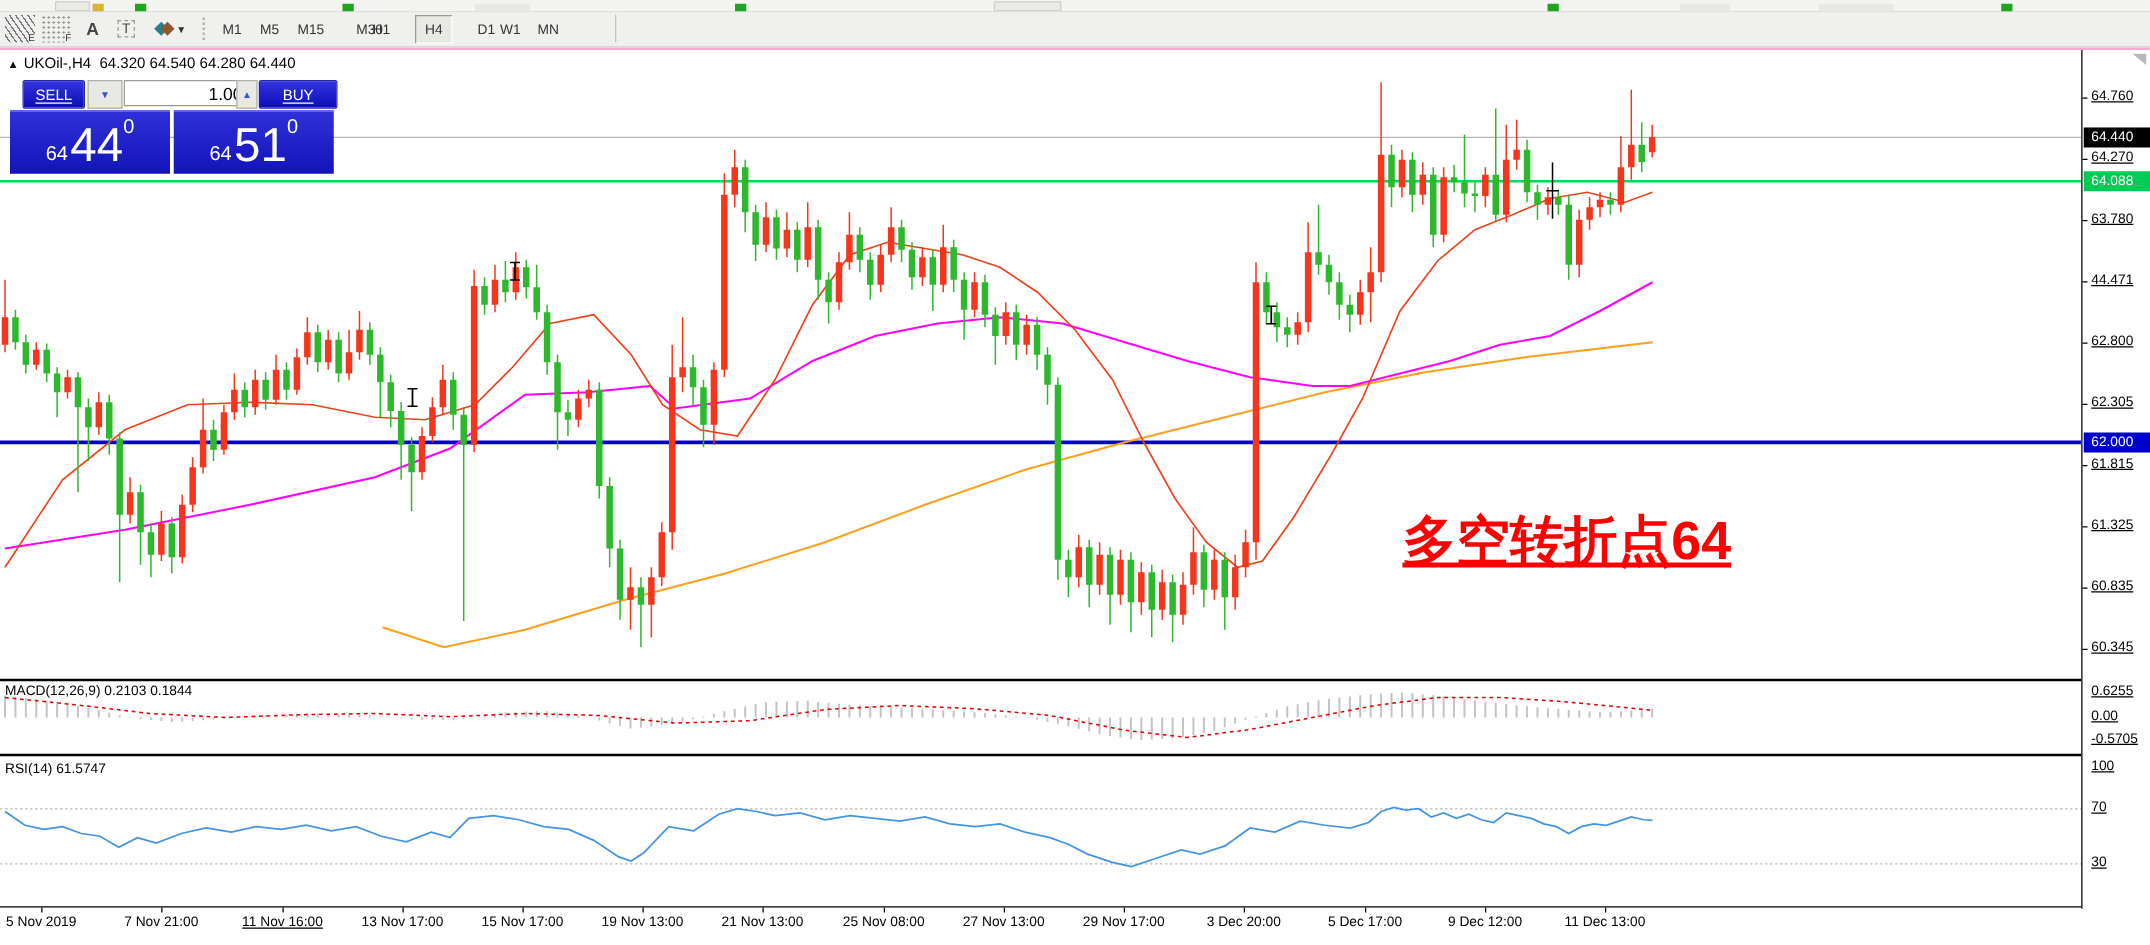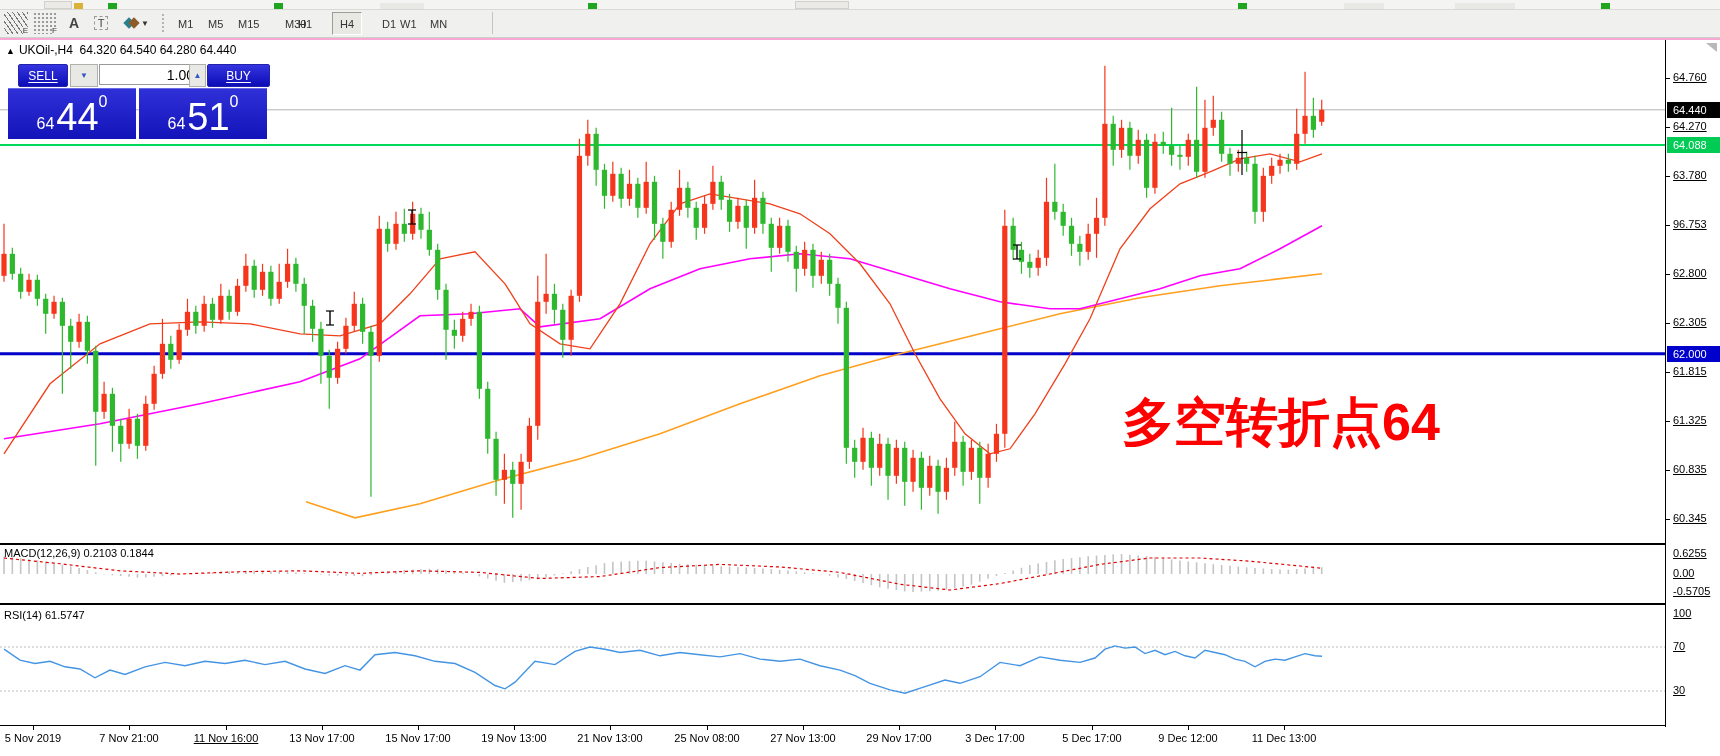--- a/index.html
+++ b/index.html
@@ -626,21 +626,21 @@
     <div class="indlabel" style="top:569px;">RSI(14) 61.5747</div>
 
     <div class="axis" id="axis">
         <div class="tick" style="top: 37.8px;"></div>
         <div class="pricelabel" style="top: 30.8px;">64.760</div>
         <div class="tick" style="top: 86.8px;"></div>
         <div class="pricelabel" style="top: 79.8px;">64.270</div>
         <div class="tick" style="top: 135.8px;"></div>
         <div class="pricelabel" style="top: 128.8px;">63.780</div>
         <div class="tick" style="top: 184.8px;"></div>
-        <div class="pricelabel" style="top: 177.8px;">96.753</div>
+        <div class="pricelabel" style="top: 177.8px;">44.471</div>
         <div class="tick" style="top: 233.8px;"></div>
         <div class="pricelabel" style="top: 226.8px;">62.800</div>
         <div class="tick" style="top: 283.3px;"></div>
         <div class="pricelabel" style="top: 276.3px;">62.305</div>
         <div class="tick" style="top: 332.3px;"></div>
         <div class="pricelabel" style="top: 325.3px;">61.815</div>
         <div class="tick" style="top: 381.3px;"></div>
         <div class="pricelabel" style="top: 374.3px;">61.325</div>
         <div class="tick" style="top: 430.3px;"></div>
         <div class="pricelabel" style="top: 423.3px;">60.835</div>
@@ -672,21 +672,21 @@
         <div class="timelabel" style="left: 514px;">19 Nov 13:00</div>
         <div class="timetick" style="left: 610px;"></div>
         <div class="timelabel" style="left: 610px;">21 Nov 13:00</div>
         <div class="timetick" style="left: 707px;"></div>
         <div class="timelabel" style="left: 707px;">25 Nov 08:00</div>
         <div class="timetick" style="left: 803px;"></div>
         <div class="timelabel" style="left: 803px;">27 Nov 13:00</div>
         <div class="timetick" style="left: 899px;"></div>
         <div class="timelabel" style="left: 899px;">29 Nov 17:00</div>
         <div class="timetick" style="left: 995px;"></div>
-        <div class="timelabel" style="left: 995px;">3 Dec 17:00</div>
+        <div class="timelabel" style="left: 995px;">3 Dec 20:00</div>
         <div class="timetick" style="left: 1092px;"></div>
         <div class="timelabel" style="left: 1092px;">5 Dec 17:00</div>
         <div class="timetick" style="left: 1188px;"></div>
         <div class="timelabel" style="left: 1188px;">9 Dec 12:00</div>
         <div class="timetick" style="left: 1284px;"></div>
         <div class="timelabel" style="left: 1284px;">11 Dec 13:00</div>
       </div>
 
     <div class="trade">
       <div class="trow">
@@ -709,16 +709,16 @@
           <span class="big">44</span>
           <span class="sup">0</span>
       </div>
       <div class="pxbox" style="left:131px;">
         <span class="sm">64</span>
           <span class="big">51</span>
           <span class="sup">0</span>
       </div>
     </div>
 
-    <div class="annot" id="annot" style="left: 1122px; top: 348px; color: rgb(255, 0, 0); font-size: 52px;">多空转折点64</div>
+    <div class="annot" id="annot" style="left: 1122px; top: 364px; color: rgb(255, 0, 0); font-size: 43px; text-decoration: underline;">多空转折点64</div>
 
   </div>
 </div>
 
 </body></html>

